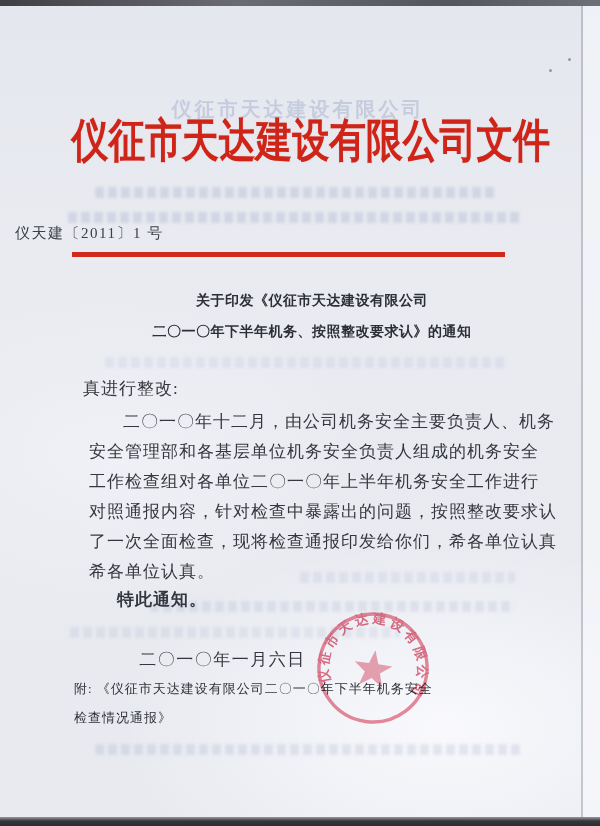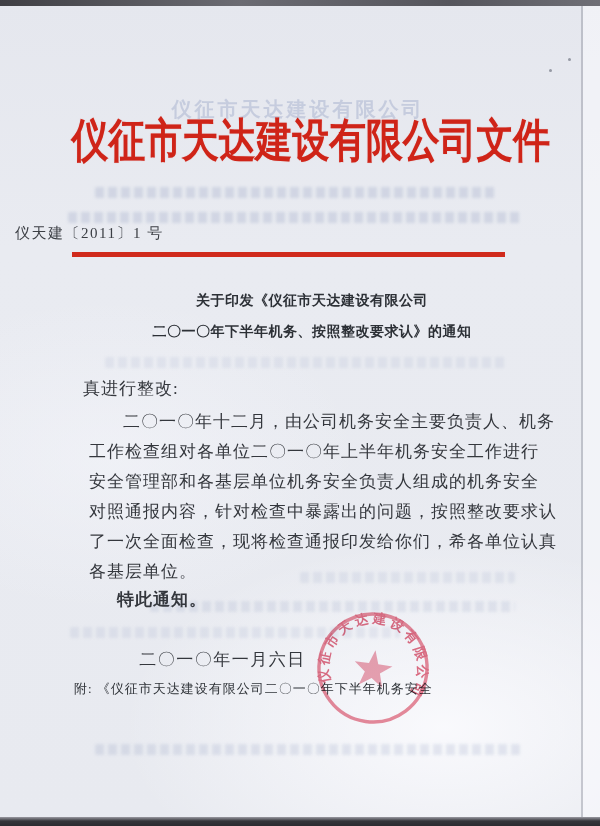--- a/index.html
+++ b/index.html
@@ -112,33 +112,34 @@
 
   <div class="subject">
     <div>关于印发《仪征市天达建设有限公司</div>
     <div>二〇一〇年下半年机务、按照整改要求认》的通知</div>
   </div>
 
   <div class="salutation">真进行整改:</div>
 
   <div class="body-lines">
     <div class="indent">二〇一〇年十二月，由公司机务安全主要负责人、机务</div>
+    <div>安全管理部和各基层单位机务安全负责人组成的机务安全</div>
     <div>工作检查组对各单位二〇一〇年上半年机务安全工作进行</div>
-    <div>安全管理部和各基层单位机务安全负责人组成的机务安全</div>
     <div>对照通报内容，针对检查中暴露出的问题，按照整改要求认</div>
     <div>了一次全面检查，现将检查通报印发给你们，希各单位认真</div>
-    <div>各基层单位。</div>
+    <div>希各单位认真。</div>
   </div>
 
   <div class="closing">特此通知。</div>
 
   <div class="date-line">二〇一〇年一月六日</div>
 
   <div class="attachment">
     <div>附: 《仪征市天达建设有限公司二〇一〇年下半年机务安全</div>
+    <div>检查情况通报》</div>
   </div>
 
   <svg class="seal" viewBox="0 0 120 120">
     <defs>
       <path id="sealArc" d="M 21 82.5 A 45 45 0 1 1 99 82.5" fill="none"></path>
     </defs>
     <circle cx="60" cy="60" r="54" fill="none" stroke="#e4677c" stroke-width="3.4" opacity="0.85"></circle>
     <path d="M60,42 L64.7,55.5 L79,55.8 L67.6,64.5 L71.8,78.2 L60,70 L48.2,78.2 L52.4,64.5 L41,55.8 L55.3,55.5 Z" fill="#e88296" opacity="0.8"></path>
     <text font-size="13.5" fill="#e06078" font-weight="bold">
       <textPath href="#sealArc" startOffset="50%" text-anchor="middle" textLength="182" lengthAdjust="spacing">仪征市天达建设有限公司</textPath>

